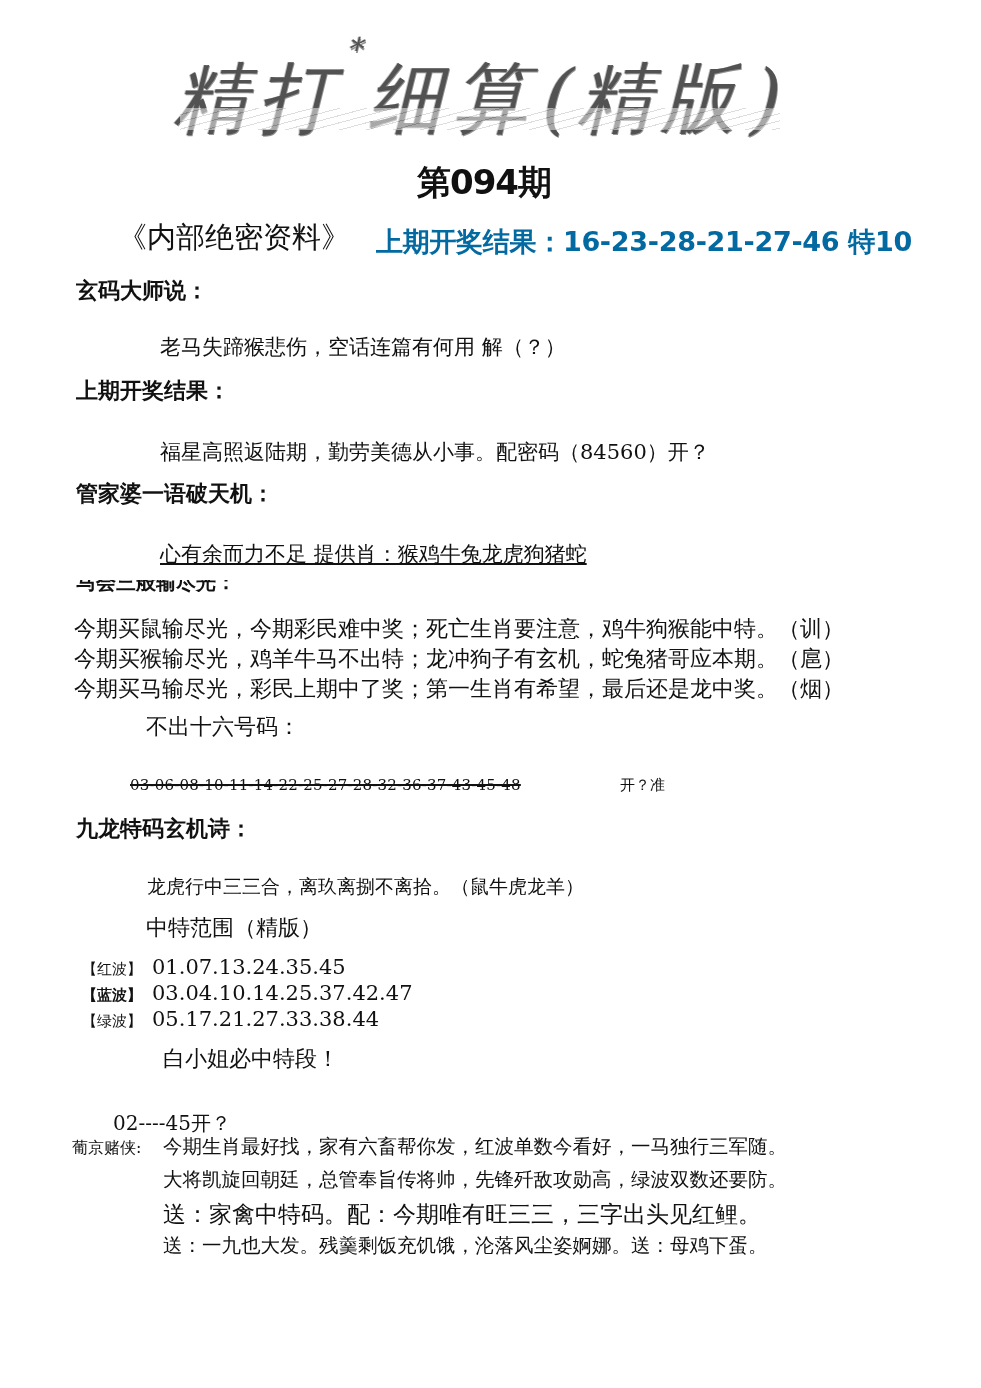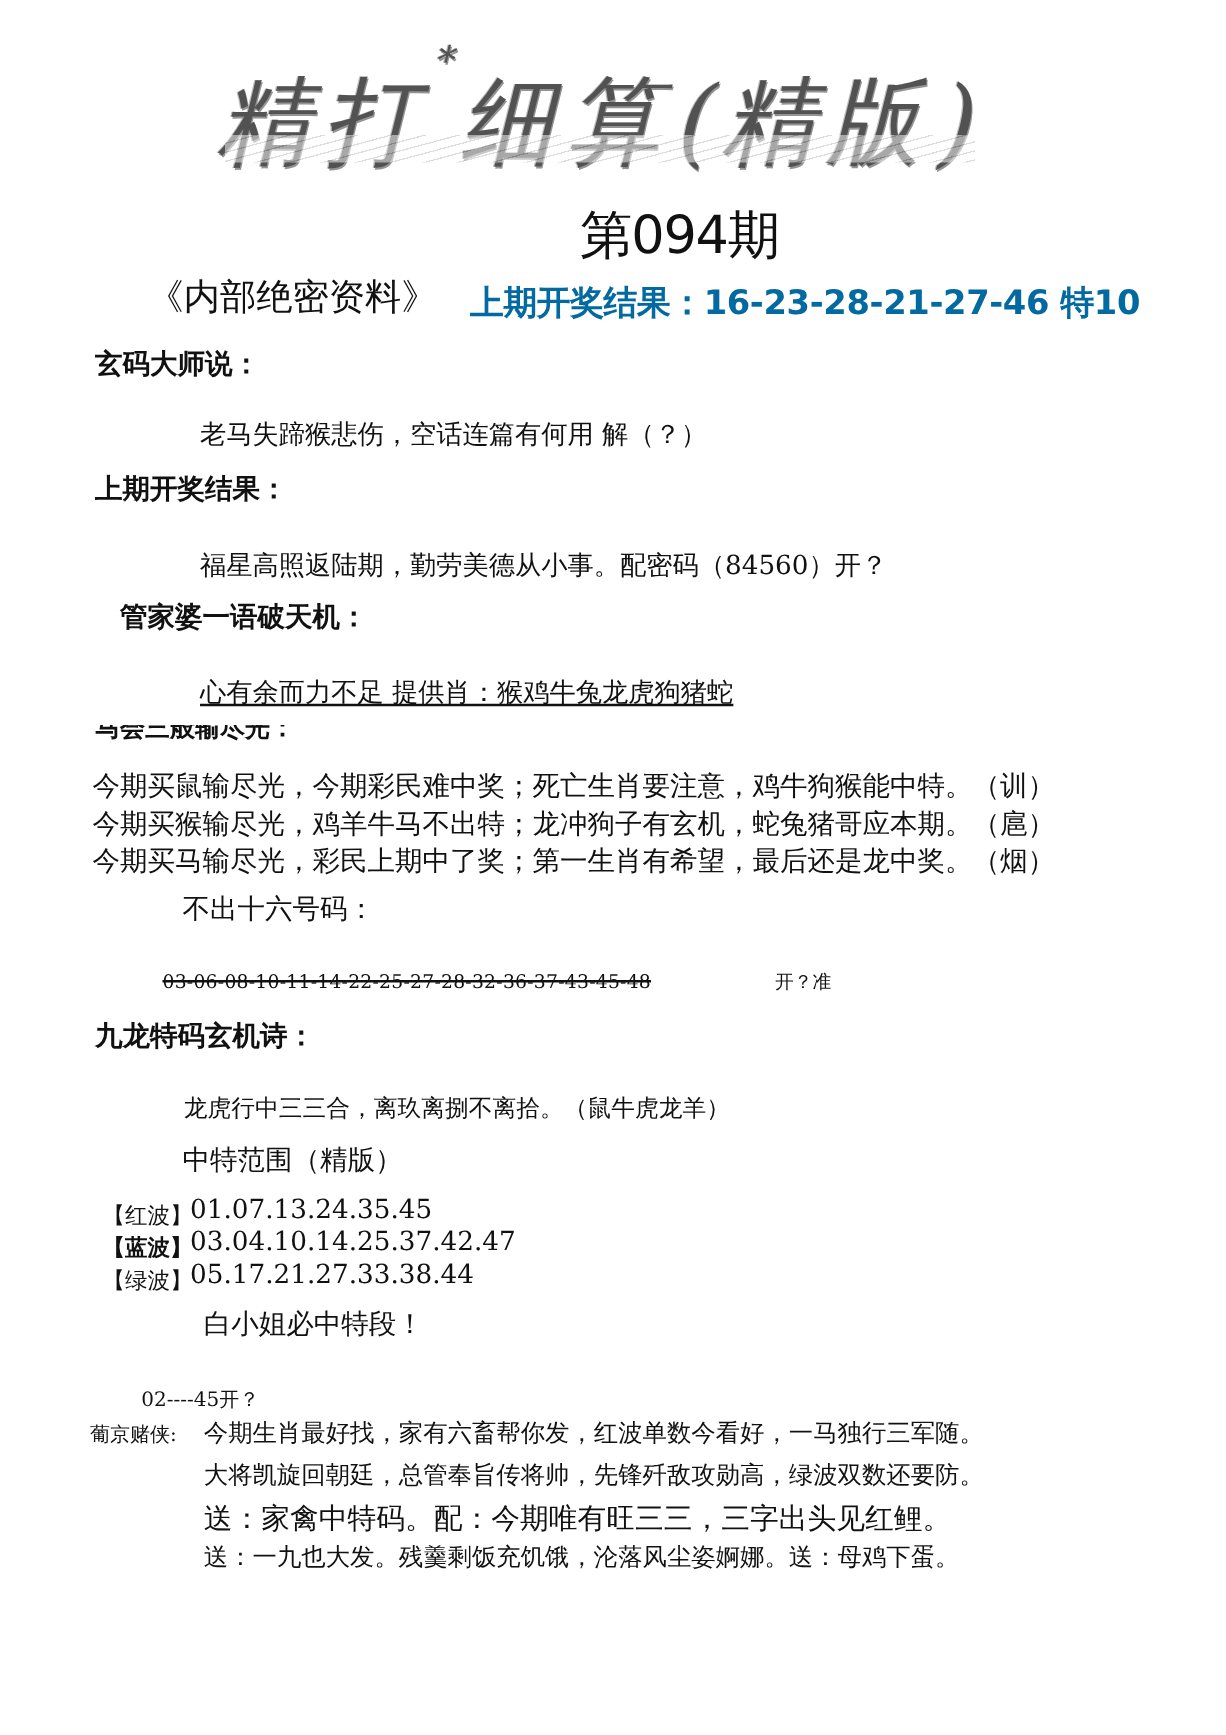--- a/index.html
+++ b/index.html
@@ -20,32 +20,32 @@
     letter-spacing:-2px; line-height:1; opacity:.78;
     text-shadow:1px 1px 0 #777, -1px 0 0 #aaa;
   }
   .title-star { font-size:30px; align-self:flex-start; margin-top:10px; }
   .title-shadow {
     left:180px; top:108px; width:600px; height:22px;
     background:repeating-linear-gradient(165deg,#fff 0 6px,#bbb 6px 7px);
     opacity:.5;
   }
 
-  .issue { left:417px; top:160px; font-family:"DejaVu Sans",sans-serif; font-weight:normal; font-size:42px; letter-spacing:-1px;margin-left:47px; }
+  .issue { left:417px; top:160px; font-family:"DejaVu Sans",sans-serif; font-weight:bold; font-size:34px; letter-spacing:-1px; }
   .internal { left:118px; top:218px; font-size:29px; }
   .result { left:376px; top:224px; color:#0369a1; font-family:"DejaVu Sans",sans-serif; font-weight:bold; font-size:27px; letter-spacing:-0.3px; }
 
   .sec-h { font-size:22px; font-weight:bold; font-family:"DejaVu Serif",serif; }
   .body-line { font-size:21px; }
   .mid-line { font-size:22px; }
 
   .strike { text-decoration:line-through; text-decoration-thickness:2px; font-size:15px; letter-spacing:.2px; }
   .open-q { font-size:15px; }
 
-  .wave-tag { font-size:18px; }
+  .wave-tag { font-size:15px; }
   .wave-num { font-size:21px; }
 
   .sub-bold { font-size:22px; font-weight:bold; }
 </style>
 </head>
 <body>
 
 <div class="abs title-banner">
   <span class="title-char">精</span>
   <span class="title-char">打</span>
@@ -62,21 +62,21 @@
 <div class="abs issue">第094期</div>
 <div class="abs internal">《内部绝密资料》</div>
 <div class="abs result">上期开奖结果：16-23-28-21-27-46 特10</div>
 
 <div class="abs sec-h" style="left:76px;top:276px;text-align:right;">玄码大师说：</div>
 <div class="abs body-line" style="left:160px;top:333px;">老马失蹄猴悲伤，空话连篇有何用 解（？）</div>
 
 <div class="abs sec-h" style="left:76px;top:376px;">上期开奖结果：</div>
 <div class="abs body-line" style="left:160px;top:438px;">福星高照返陆期，勤劳美德从小事。配密码（84560）开？</div>
 
-<div class="abs sec-h" style="left:76px;top:479px;margin-left:20px;">管家婆一语破天机：</div>
+<div class="abs sec-h" style="left:76px;top:479px;">管家婆一语破天机：</div>
 <div class="abs body-line" style="left:160px;top:540px;text-decoration:underline;">心有余而力不足  提供肖：猴鸡牛兔龙虎狗猪蛇</div>
 
 <div class="abs sec-h" style="left:76px;top:580px;height:16px;overflow:hidden;font-size:20px;line-height:28px;">
   <div style="margin-top:-12px;">马会三般输尽光：</div>
 </div>
 <div class="abs mid-line" style="left:74px;top:614px;">今期买鼠输尽光，今期彩民难中奖；死亡生肖要注意，鸡牛狗猴能中特。（训）</div>
 <div class="abs mid-line" style="left:74px;top:644px;">今期买猴输尽光，鸡羊牛马不出特；龙冲狗子有玄机，蛇兔猪哥应本期。（扈）</div>
 <div class="abs mid-line" style="left:74px;top:674px;">今期买马输尽光，彩民上期中了奖；第一生肖有希望，最后还是龙中奖。（烟）</div>
 
 <div class="abs sec-h" style="left:146px;top:712px;font-weight:normal;">不出十六号码：</div>
@@ -91,19 +91,19 @@
 <div class="abs wave-tag" style="left:82px;top:960px;">【红波】</div>
 <div class="abs wave-num" style="left:152px;top:955px;">01.07.13.24.35.45</div>
 
 <div class="abs wave-tag" style="left:82px;top:986px;font-weight:bold;">【蓝波】</div>
 <div class="abs wave-num" style="left:152px;top:981px;">03.04.10.14.25.37.42.47</div>
 
 <div class="abs wave-tag" style="left:82px;top:1012px;">【绿波】</div>
 <div class="abs wave-num" style="left:152px;top:1007px;">05.17.21.27.33.38.44</div>
 
 <div class="abs sub-bold" style="left:163px;top:1044px;font-weight:normal;">白小姐必中特段！</div>
-<div class="abs" style="left:113px;top:1110px;font-size:16px;">02----45开？</div>
+<div class="abs" style="left:113px;top:1110px;font-size:20px;">02----45开？</div>
 
 <div class="abs" style="left:72px;top:1138px;font-size:16px;">葡京赌侠:</div>
 <div class="abs" style="left:163px;top:1133px;font-size:19.5px;">今期生肖最好找，家有六畜帮你发，红波单数今看好，一马独行三军随。</div>
 <div class="abs" style="left:163px;top:1166px;font-size:19.5px;">大将凯旋回朝廷，总管奉旨传将帅，先锋歼敌攻勋高，绿波双数还要防。</div>
 <div class="abs" style="left:163px;top:1199px;font-size:23px;">送：家禽中特码。配：今期唯有旺三三，三字出头见红鲤。</div>
 <div class="abs" style="left:163px;top:1232px;font-size:19.5px;">送：一九也大发。残羹剩饭充饥饿，沦落风尘姿婀娜。送：母鸡下蛋。</div>
 
 </body></html>

